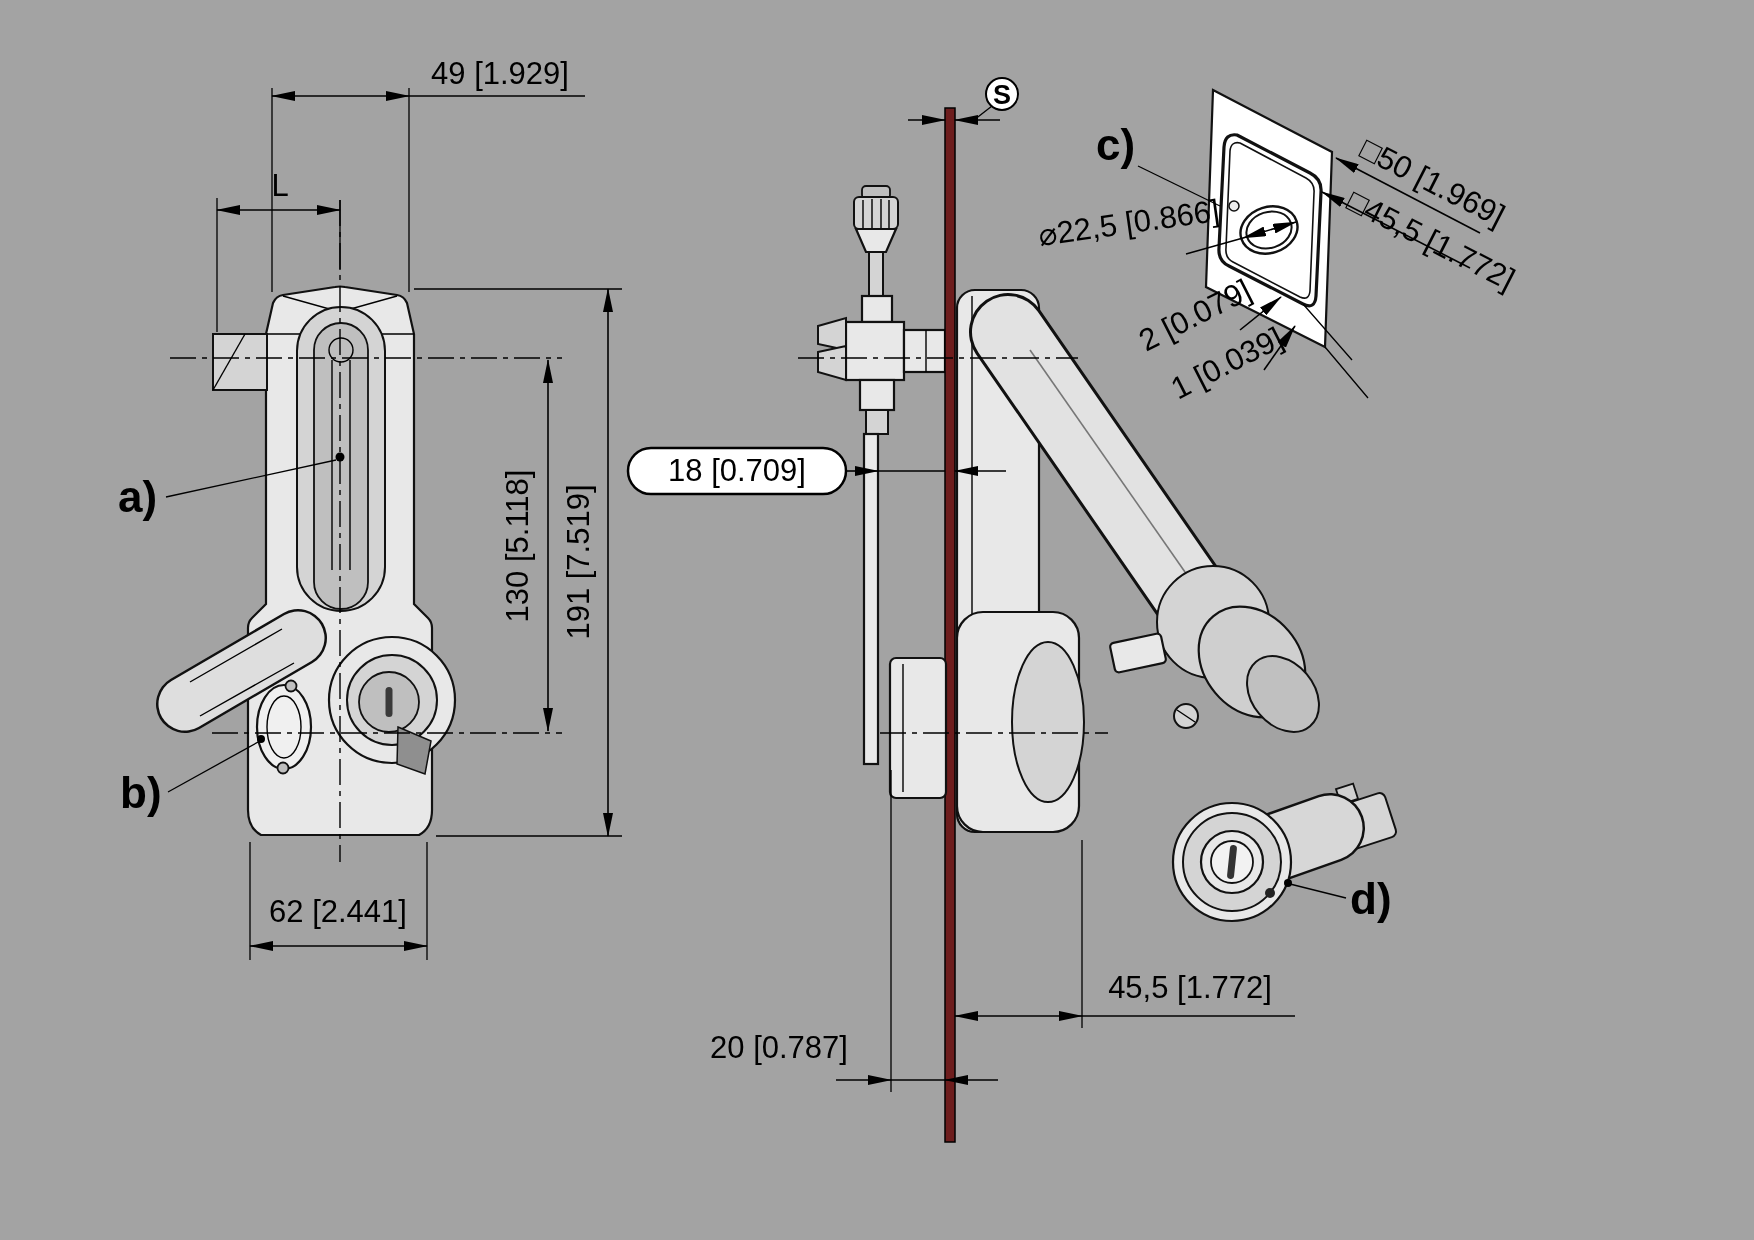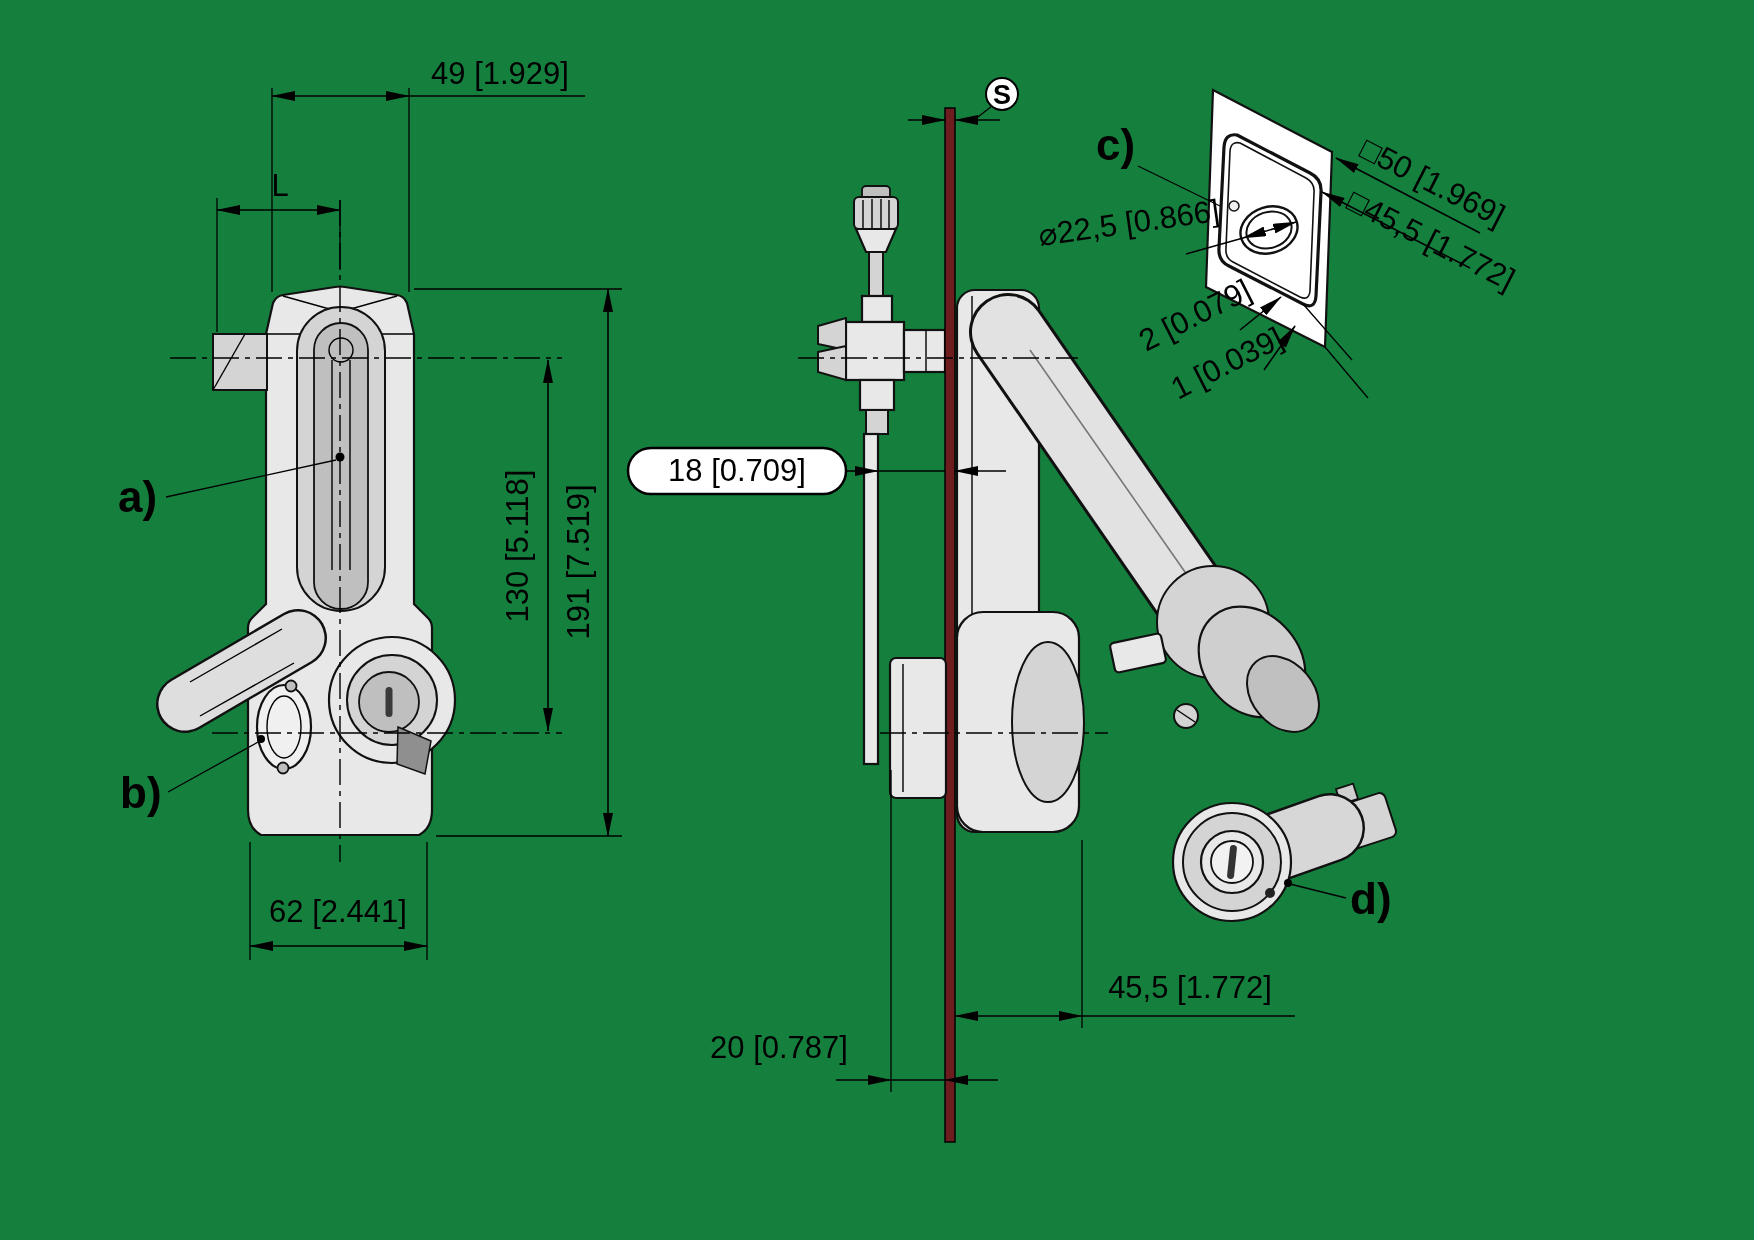--- a/index.html
+++ b/index.html
@@ -1,16 +1,16 @@
 <!DOCTYPE html>
 <html><head>
 <meta charset="utf-8">
 <style>
   html,body{margin:0;padding:0;background:#ffffff;}
-  .sheet{position:relative;width:1754px;height:1240px;background:#15803d;overflow:hidden;}
+  .sheet{position:relative;width:1754px;height:1240px;background:#a3a3a3;overflow:hidden;}
   svg{display:block;}
   .dim-text{font-family:"Liberation Sans",sans-serif;font-size:31px;fill:#000;}
   .callout-text{font-family:"Liberation Sans",sans-serif;font-size:44px;font-weight:bold;fill:#000;}
   .sym-text{font-family:"Liberation Sans",sans-serif;font-size:27px;font-weight:bold;fill:#000;}
   .s1{stroke:#000;stroke-width:1.4;fill:none;}
   .dimline{stroke:#000;stroke-width:1.6;fill:none;}
   .ext{stroke:#000;stroke-width:1.3;fill:none;}
   .cl{stroke:#000;stroke-width:1.4;fill:none;stroke-dasharray:26 6 5 6;}
   .f-light{fill:#e8e8e8;stroke:#111;stroke-width:2.2;}
   .f-mid{fill:#d4d4d4;stroke:#111;stroke-width:2;}

